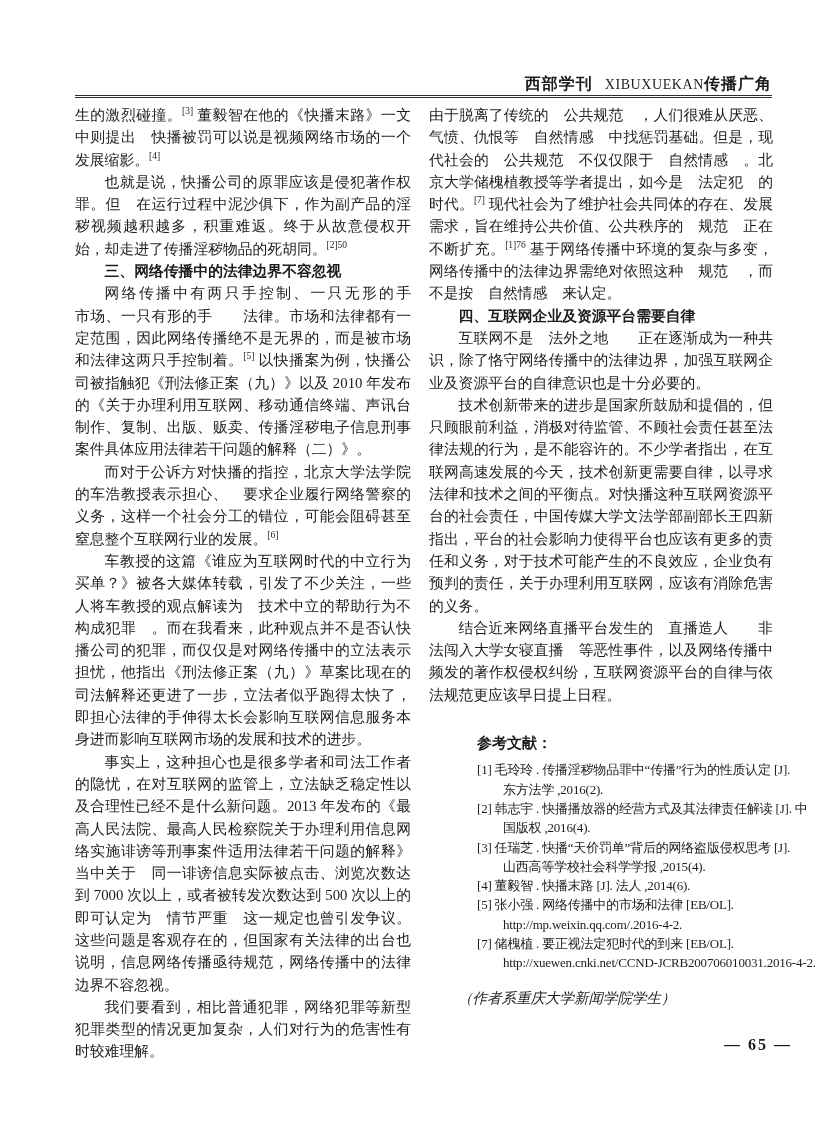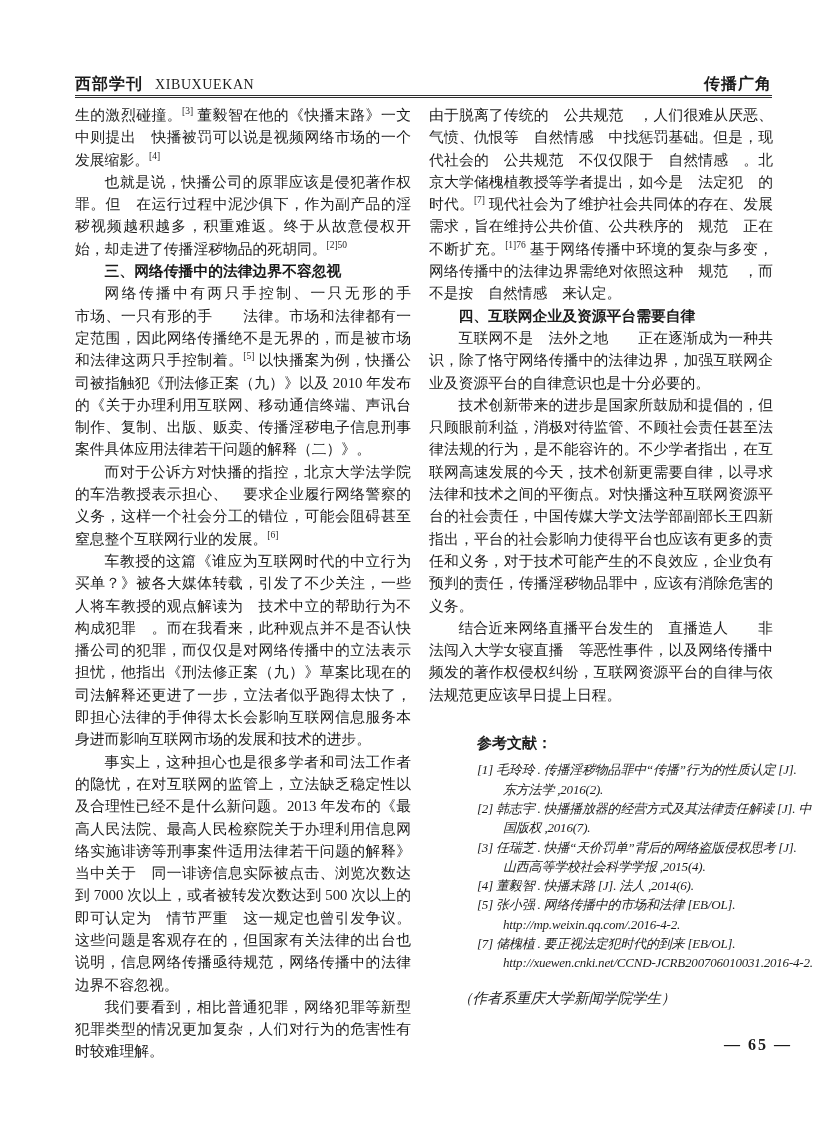--- a/index.html
+++ b/index.html
@@ -9,21 +9,21 @@
     color:#1c1c1c;
     font-family:"Liberation Serif","DejaVu Serif",serif;
     position:relative;
     overflow:hidden;
   }
   .page { position:absolute; inset:0; }
 
   
   .header {
     position:absolute; left:75px; top:74px; width:697px;
-    display:flex; justify-content:space-between; align-items:baseline;
+    display:flex; justify-content:flex-end; align-items:baseline;
   }
   .journal-cn { font-weight:bold; font-size:16px; letter-spacing:1px; }
   .journal-en { font-size:14px; margin-left:12px; letter-spacing:0.6px; font-weight:normal; }
   .section-label { font-weight:bold; font-size:16px; letter-spacing:1px; }
   .header-rule {
     position:absolute; left:75px; top:95px; width:697px; height:3px;
     border-top:1.6px solid #2e2e2e; border-bottom:1.6px solid #2e2e2e;
     box-sizing:border-box;
   }
 
@@ -36,21 +36,21 @@
   .para { text-indent:2em; margin:0; }
   .para.cont { text-indent:0; }
   .heading { font-weight:bold; text-indent:2em; margin:0; }
   sup { font-size:9.5px; line-height:0; }
 
   
   .refs { margin-top:26px;margin-left:48px; }
   .refs-heading { font-weight:bold; font-size:15px; margin:0 0 6px 0; }
   .ref { margin:0; }
   .ref-line {
-    font-size:13px; line-height:19.3px; font-style:italic;
+    font-size:13px; line-height:19.3px; 
     white-space:nowrap; letter-spacing:-0.2px;
   }
   .ref-cont { padding-left:26px; }
 
   .author-note {
     font-size:14.5px; font-style:italic; text-indent:2em;
   }
 
   
   .page-number {
@@ -81,33 +81,33 @@
       <p class="para">而对于公诉方对快播的指控，北京大学法学院的车浩教授表示担心、　要求企业履行网络警察的义务，这样一个社会分工的错位，可能会阻碍甚至窒息整个互联网行业的发展。<sup>[6]</sup></p>
       <p class="para">车教授的这篇《谁应为互联网时代的中立行为买单？》被各大媒体转载，引发了不少关注，一些人将车教授的观点解读为　技术中立的帮助行为不构成犯罪　。而在我看来，此种观点并不是否认快播公司的犯罪，而仅仅是对网络传播中的立法表示担忧，他指出《刑法修正案（九）》草案比现在的司法解释还更进了一步，立法者似乎跑得太快了，即担心法律的手伸得太长会影响互联网信息服务本身进而影响互联网市场的发展和技术的进步。</p>
       <p class="para">事实上，这种担心也是很多学者和司法工作者的隐忧，在对互联网的监管上，立法缺乏稳定性以及合理性已经不是什么新问题。2013 年发布的《最高人民法院、最高人民检察院关于办理利用信息网络实施诽谤等刑事案件适用法律若干问题的解释》当中关于　同一诽谤信息实际被点击、浏览次数达到 7000 次以上，或者被转发次数达到 500 次以上的　即可认定为　情节严重　这一规定也曾引发争议。这些问题是客观存在的，但国家有关法律的出台也说明，信息网络传播亟待规范，网络传播中的法律边界不容忽视。</p>
       <p class="para">我们要看到，相比普通犯罪，网络犯罪等新型犯罪类型的情况更加复杂，人们对行为的危害性有时较难理解。</p>
     </div>
 
     <div class="col">
       <p class="para cont">由于脱离了传统的　公共规范　，人们很难从厌恶、气愤、仇恨等　自然情感　中找惩罚基础。但是，现代社会的　公共规范　不仅仅限于　自然情感　。北京大学储槐植教授等学者提出，如今是　法定犯　的时代。<sup>[7]</sup> 现代社会为了维护社会共同体的存在、发展需求，旨在维持公共价值、公共秩序的　规范　正在不断扩充。<sup>[1]76</sup> 基于网络传播中环境的复杂与多变，网络传播中的法律边界需绝对依照这种　规范　，而不是按　自然情感　来认定。</p>
       <p class="heading">四、互联网企业及资源平台需要自律</p>
       <p class="para">互联网不是　法外之地　　正在逐渐成为一种共识，除了恪守网络传播中的法律边界，加强互联网企业及资源平台的自律意识也是十分必要的。</p>
-      <p class="para">技术创新带来的进步是国家所鼓励和提倡的，但只顾眼前利益，消极对待监管、不顾社会责任甚至法律法规的行为，是不能容许的。不少学者指出，在互联网高速发展的今天，技术创新更需要自律，以寻求法律和技术之间的平衡点。对快播这种互联网资源平台的社会责任，中国传媒大学文法学部副部长王四新指出，平台的社会影响力使得平台也应该有更多的责任和义务，对于技术可能产生的不良效应，企业负有预判的责任，传播淫秽物品罪中，应该有消除危害的义务。</p>
+      <p class="para">技术创新带来的进步是国家所鼓励和提倡的，但只顾眼前利益，消极对待监管、不顾社会责任甚至法律法规的行为，是不能容许的。不少学者指出，在互联网高速发展的今天，技术创新更需要自律，以寻求法律和技术之间的平衡点。对快播这种互联网资源平台的社会责任，中国传媒大学文法学部副部长王四新指出，平台的社会影响力使得平台也应该有更多的责任和义务，对于技术可能产生的不良效应，企业负有预判的责任，关于办理利用互联网，应该有消除危害的义务。</p>
       <p class="para">结合近来网络直播平台发生的　直播造人　　非法闯入大学女寝直播　等恶性事件，以及网络传播中频发的著作权侵权纠纷，互联网资源平台的自律与依法规范更应该早日提上日程。</p>
 
       <div class="refs">
         <p class="refs-heading">参考文献：</p>
 
         <div class="ref">
           <div class="ref-line">[1] 毛玲玲 . 传播淫秽物品罪中“传播”行为的性质认定 [J].</div>
           <div class="ref-line ref-cont">东方法学 ,2016(2).</div>
         </div>
         <div class="ref">
           <div class="ref-line">[2] 韩志宇 . 快播播放器的经营方式及其法律责任解读 [J]. 中</div>
-          <div class="ref-line ref-cont">国版权 ,2016(7).</div>
+          <div class="ref-line ref-cont">国版权 ,2016(4).</div>
         </div>
         <div class="ref">
           <div class="ref-line">[3] 任瑞芝 . 快播“天价罚单”背后的网络盗版侵权思考 [J].</div>
           <div class="ref-line ref-cont">山西高等学校社会科学学报 ,2015(4).</div>
         </div>
         <div class="ref">
           <div class="ref-line">[4] 董毅智 . 快播末路 [J]. 法人 ,2014(6).</div>
         </div>
         <div class="ref">
           <div class="ref-line">[5] 张小强 . 网络传播中的市场和法律 [EB/OL].</div>

